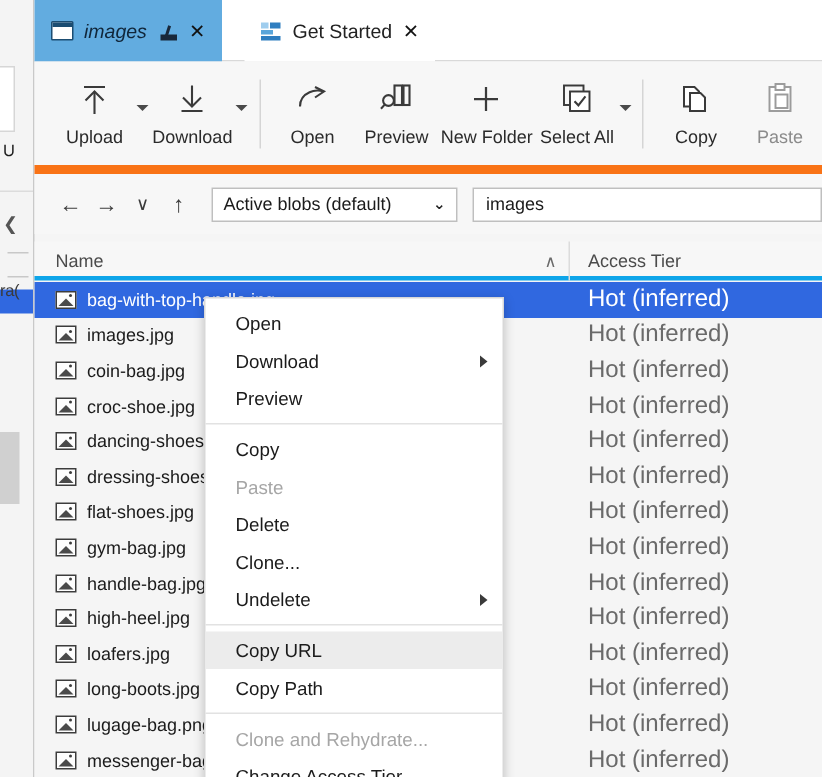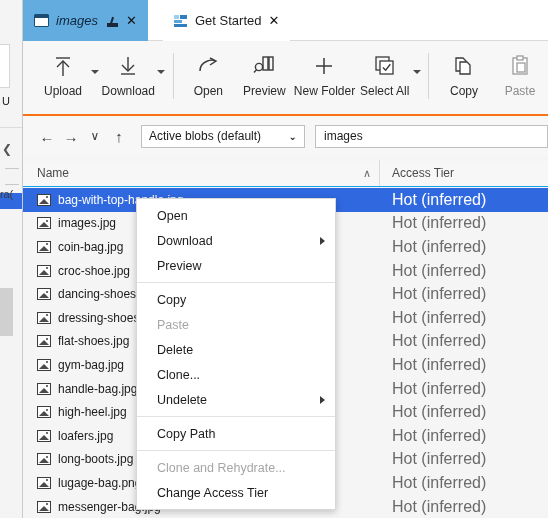--- a/index.html
+++ b/index.html
@@ -43,21 +43,21 @@
     transform:rotate(18deg);}
   .gs-icon{width:14px;height:12px;position:relative;display:inline-block;}
   .gs-icon i{position:absolute;display:block;background:#3f8fd0;}
   .gs-icon i:nth-child(1){left:0;top:0;width:5px;height:4px;background:#9fcdee;}
   .gs-icon i:nth-child(2){left:6px;top:0;width:7px;height:4px;background:#2f7ec0;}
   .gs-icon i:nth-child(3){left:0;top:5px;width:8px;height:3px;background:#5aa5da;}
   .gs-icon i:nth-child(4){left:0;top:9px;width:13px;height:3px;background:#2f7ec0;}
 
   
   .toolbar{position:absolute;left:23px;top:41px;right:0;height:75px;background:#f7f7f7;
-    border-bottom:2px solid #f97316;box-sizing:border-box;display:flex;align-items:flex-start;
+    border-bottom:6px solid #f97316;box-sizing:border-box;display:flex;align-items:flex-start;
     padding-left:12px;}
   .tb-item{display:flex;flex-direction:column;align-items:center;justify-content:flex-start;
     padding:8px 6px 0 6px;min-width:44px;cursor:pointer;}
   .tb-glyph{height:34px;display:flex;align-items:center;justify-content:center;color:#3a3a3a;}
   .tb-label{font-size:12px;color:#2b2b2b;margin-top:1px;white-space:nowrap;}
   .tb-caret{width:10px;height:56px;display:flex;align-items:center;justify-content:center;
     padding-top:6px;box-sizing:border-box;cursor:pointer;}
   .caret{width:0;height:0;border-left:4px solid transparent;border-right:4px solid transparent;
     border-top:4px solid #4a4a4a;display:block;}
   .tb-sep{width:1px;height:46px;background:#d5d5d5;margin:12px 7px 0 7px;}
@@ -70,21 +70,21 @@
   .combo{margin-left:10px;width:164px;height:23px;background:#fff;border:1px solid #bfbfbf;
     display:flex;align-items:center;justify-content:space-between;padding:0 7px;box-sizing:border-box;
     font-size:12px;color:#1b1b1b;cursor:pointer;}
   .combo .chev{font-size:10px;color:#222;font-weight:bold;}
   .pathinput{margin-left:10px;flex:1;height:23px;background:#fff;border:1px solid #bfbfbf;
     display:flex;align-items:center;padding:0 8px;box-sizing:border-box;font-size:12px;color:#1b1b1b;
     margin-right:0;}
 
   
   .listhead{position:absolute;left:23px;top:161px;right:0;height:26px;background:#f7f7f7;
-    border-bottom:1px solid #0ea5e9;box-sizing:border-box;display:flex;align-items:flex-end;}
+    border-bottom:3px solid #0ea5e9;box-sizing:border-box;display:flex;align-items:flex-start;}
   .col-name{width:357px;height:26px;display:flex;align-items:center;justify-content:space-between;
     padding:0 8px 0 14px;box-sizing:border-box;border-right:1px solid #dcdcdc;cursor:pointer;}
   .col-name span.lbl{font-size:12px;color:#4b4b4b;}
   .sortasc{color:#6a6a6a;font-size:11px;}
   .col-tier{flex:1;height:26px;display:flex;align-items:center;padding-left:12px;box-sizing:border-box;
     font-size:12px;color:#4b4b4b;cursor:pointer;}
 
   
   .rows{position:absolute;left:23px;top:188px;right:0;bottom:0;overflow:hidden;background:#f5f5f5;}
   .row{height:23.6px;display:flex;align-items:center;box-sizing:border-box;}
@@ -399,20 +399,23 @@
         <span>Delete</span>
       </div>
       <div class="mi">
         <span>Clone...</span>
       </div>
       <div class="mi">
         <span>Undelete</span>
         <span class="sub"></span>
       </div>
       <div class="msep"></div>
+      <div class="mi hover">
+        <span>Copy URL</span>
+      </div>
       <div class="mi">
         <span>Copy Path</span>
       </div>
       <div class="msep"></div>
       <div class="mi dim">
         <span>Clone and Rehydrate...</span>
       </div>
       <div class="mi">
         <span>Change Access Tier</span>
       </div>

